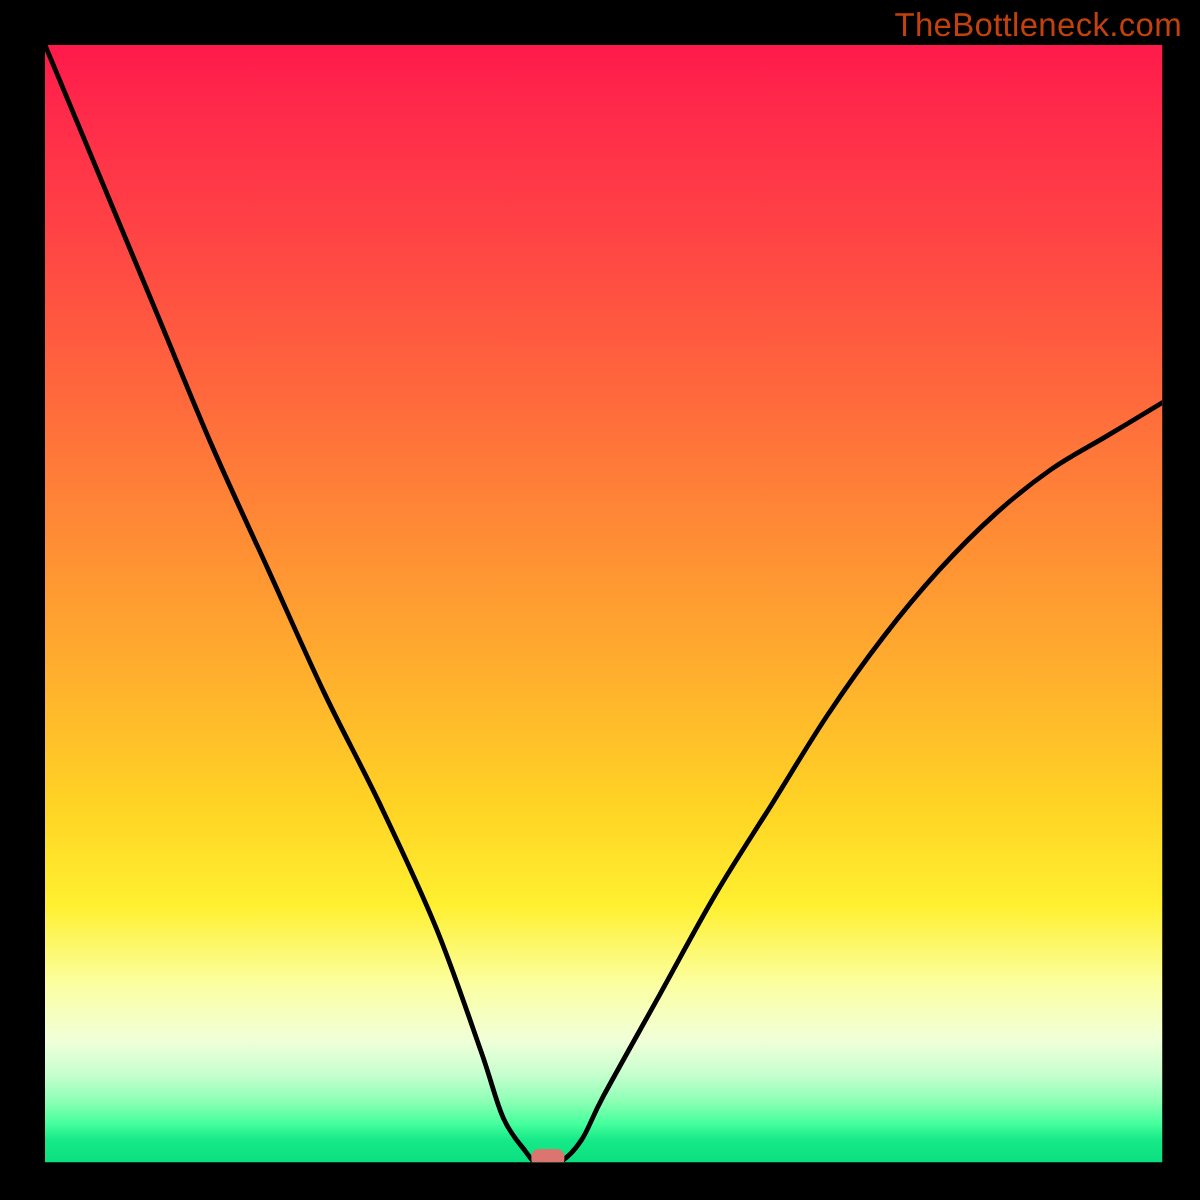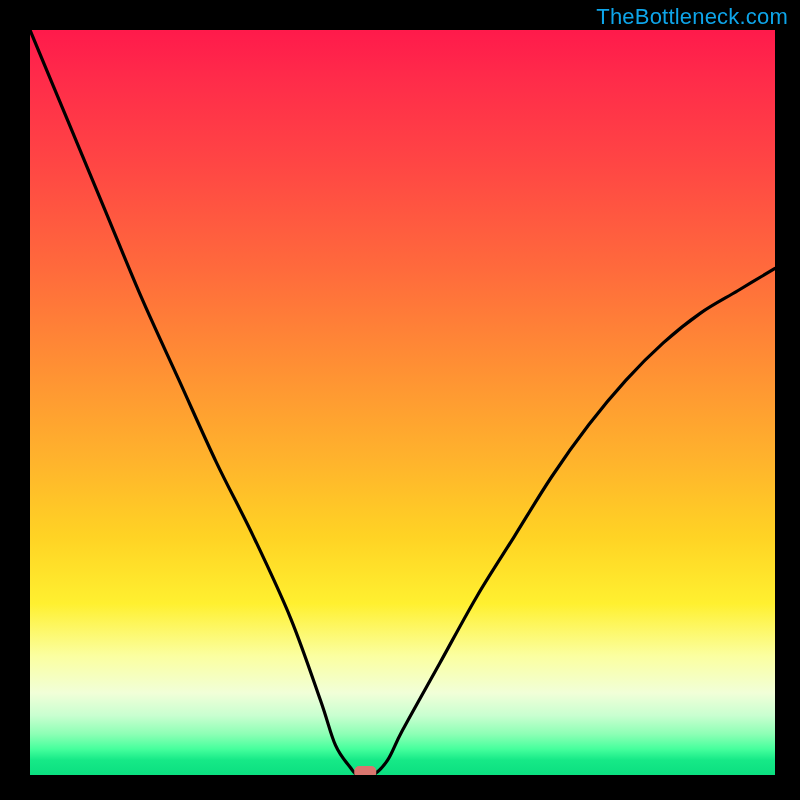--- a/index.html
+++ b/index.html
@@ -14,21 +14,21 @@
   .frame {
     position: relative;
     width: 800px;
     height: 800px;
     background: #000;
   }
   .watermark {
     position: absolute;
     top: 4px;
     right: 12px;
-    color: #0ea5e9;
+    color: #c2410c;
     font-size: 22px;
     font-weight: 400;
     letter-spacing: 0.2px;
     z-index: 10;
   }
   .plot-area {
     position: absolute;
     left: 30px;
     top: 30px;
     width: 745px;

